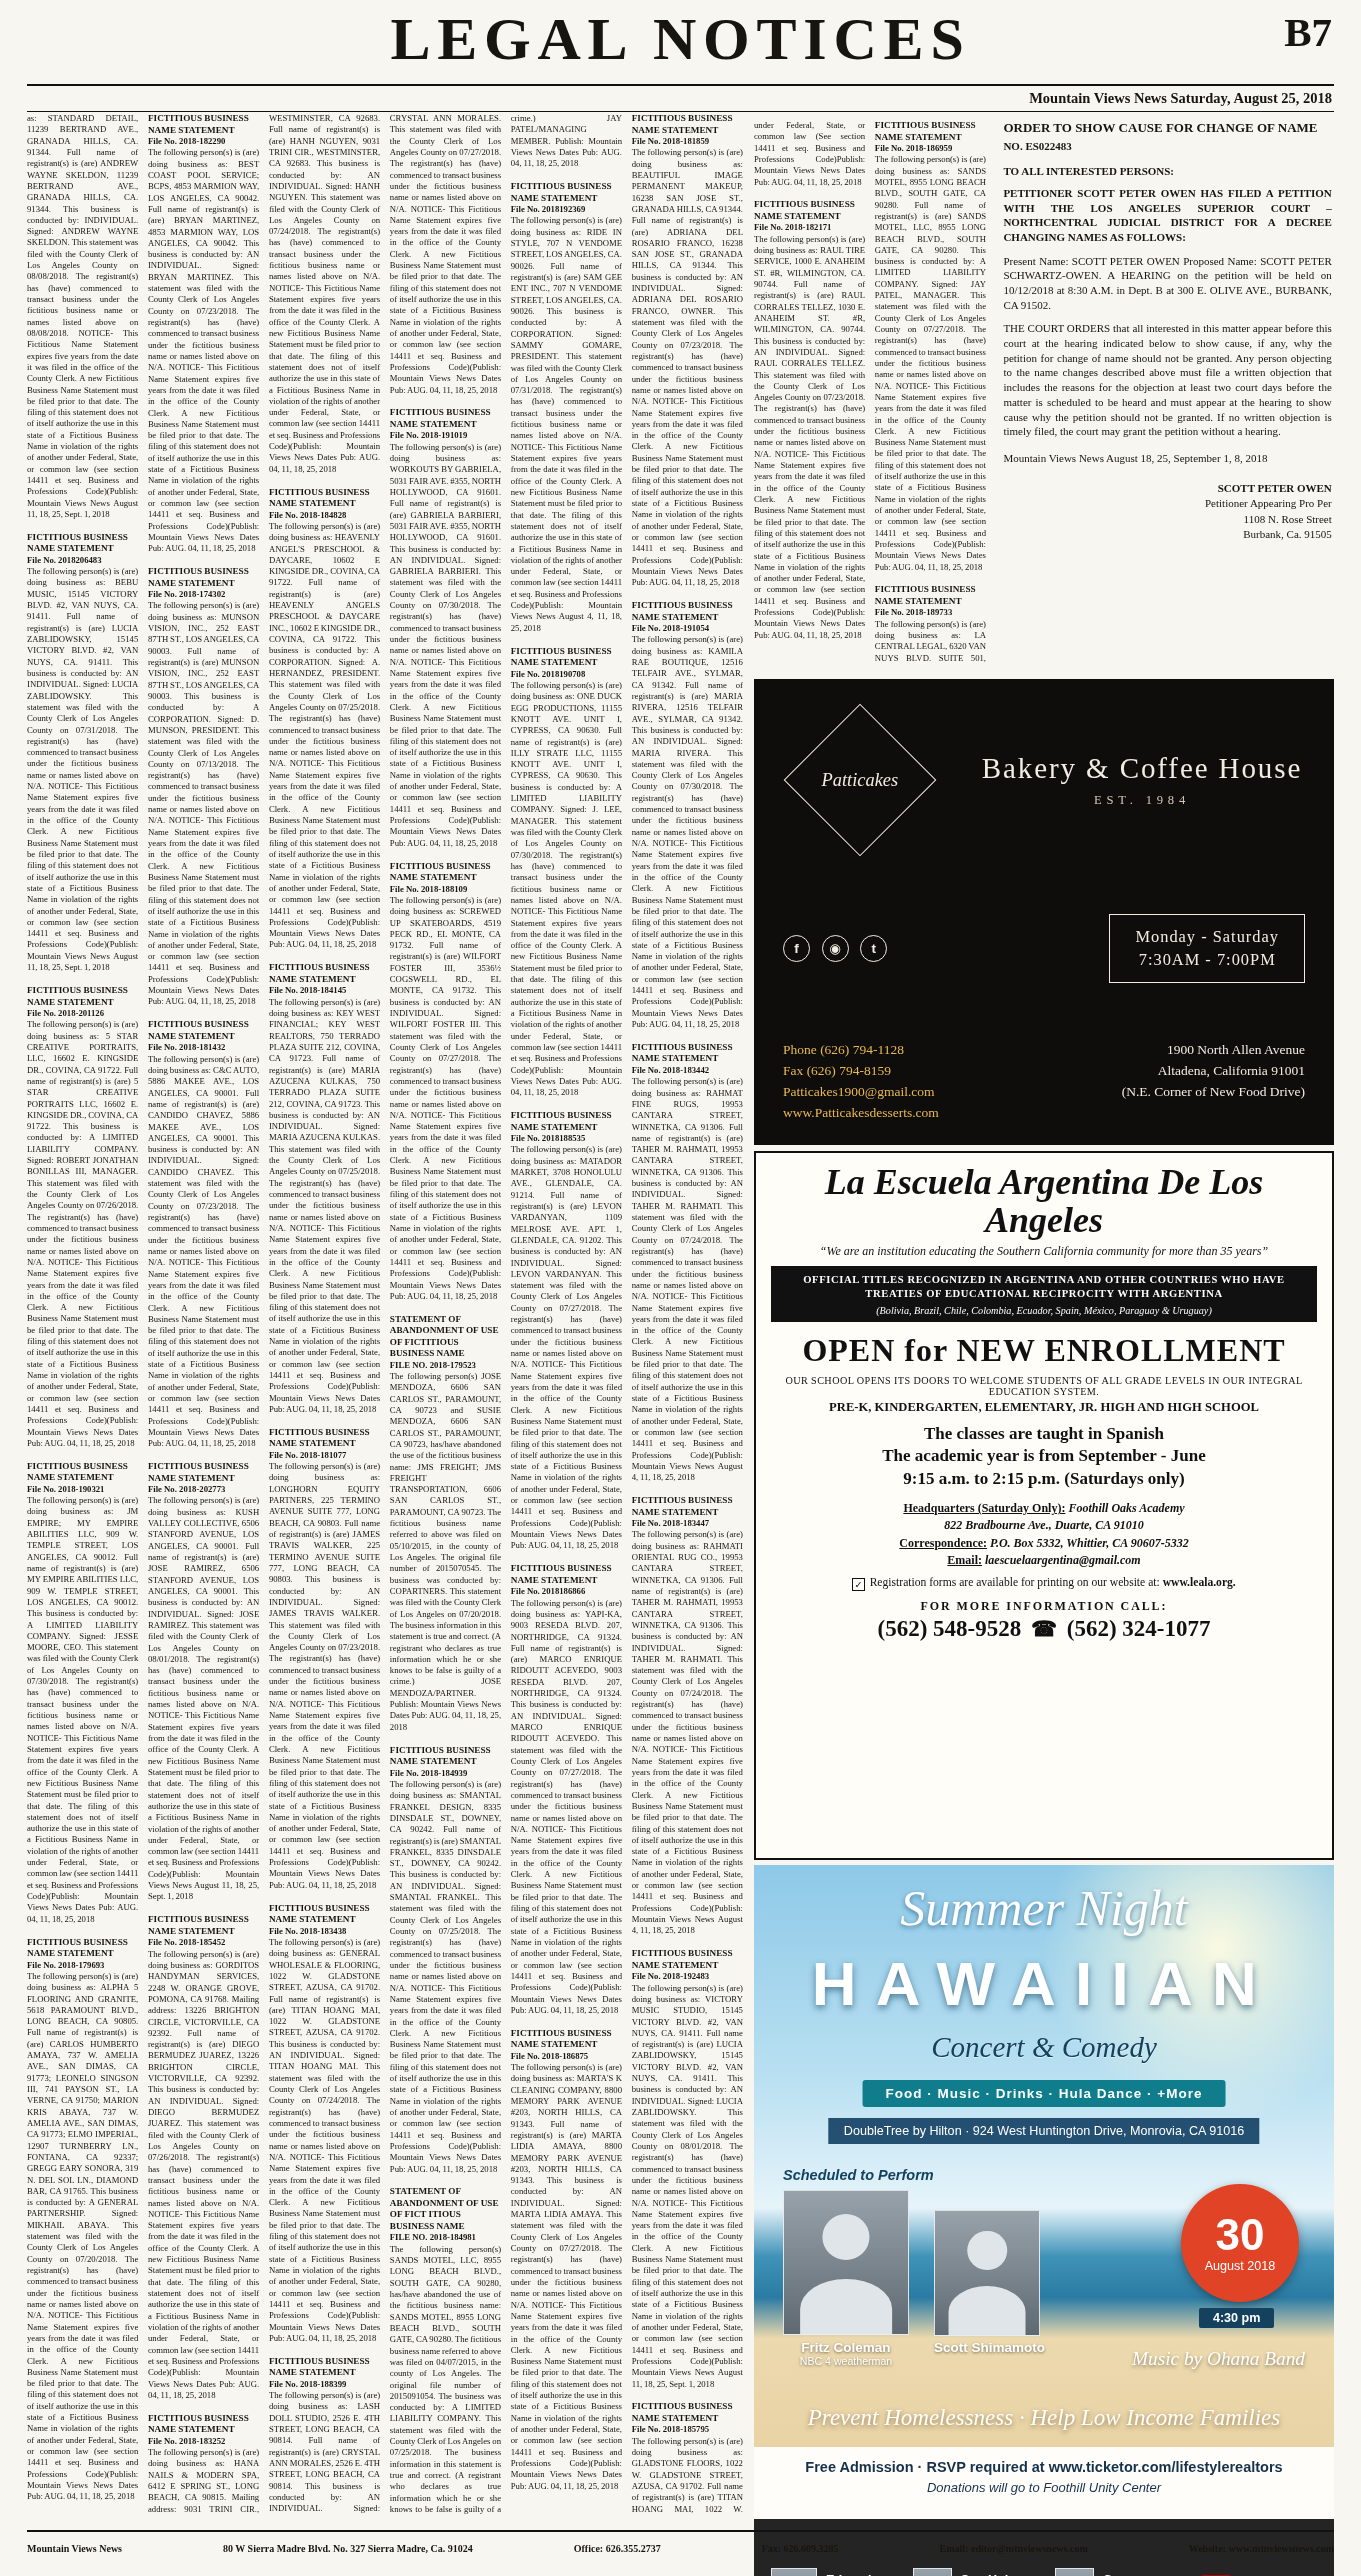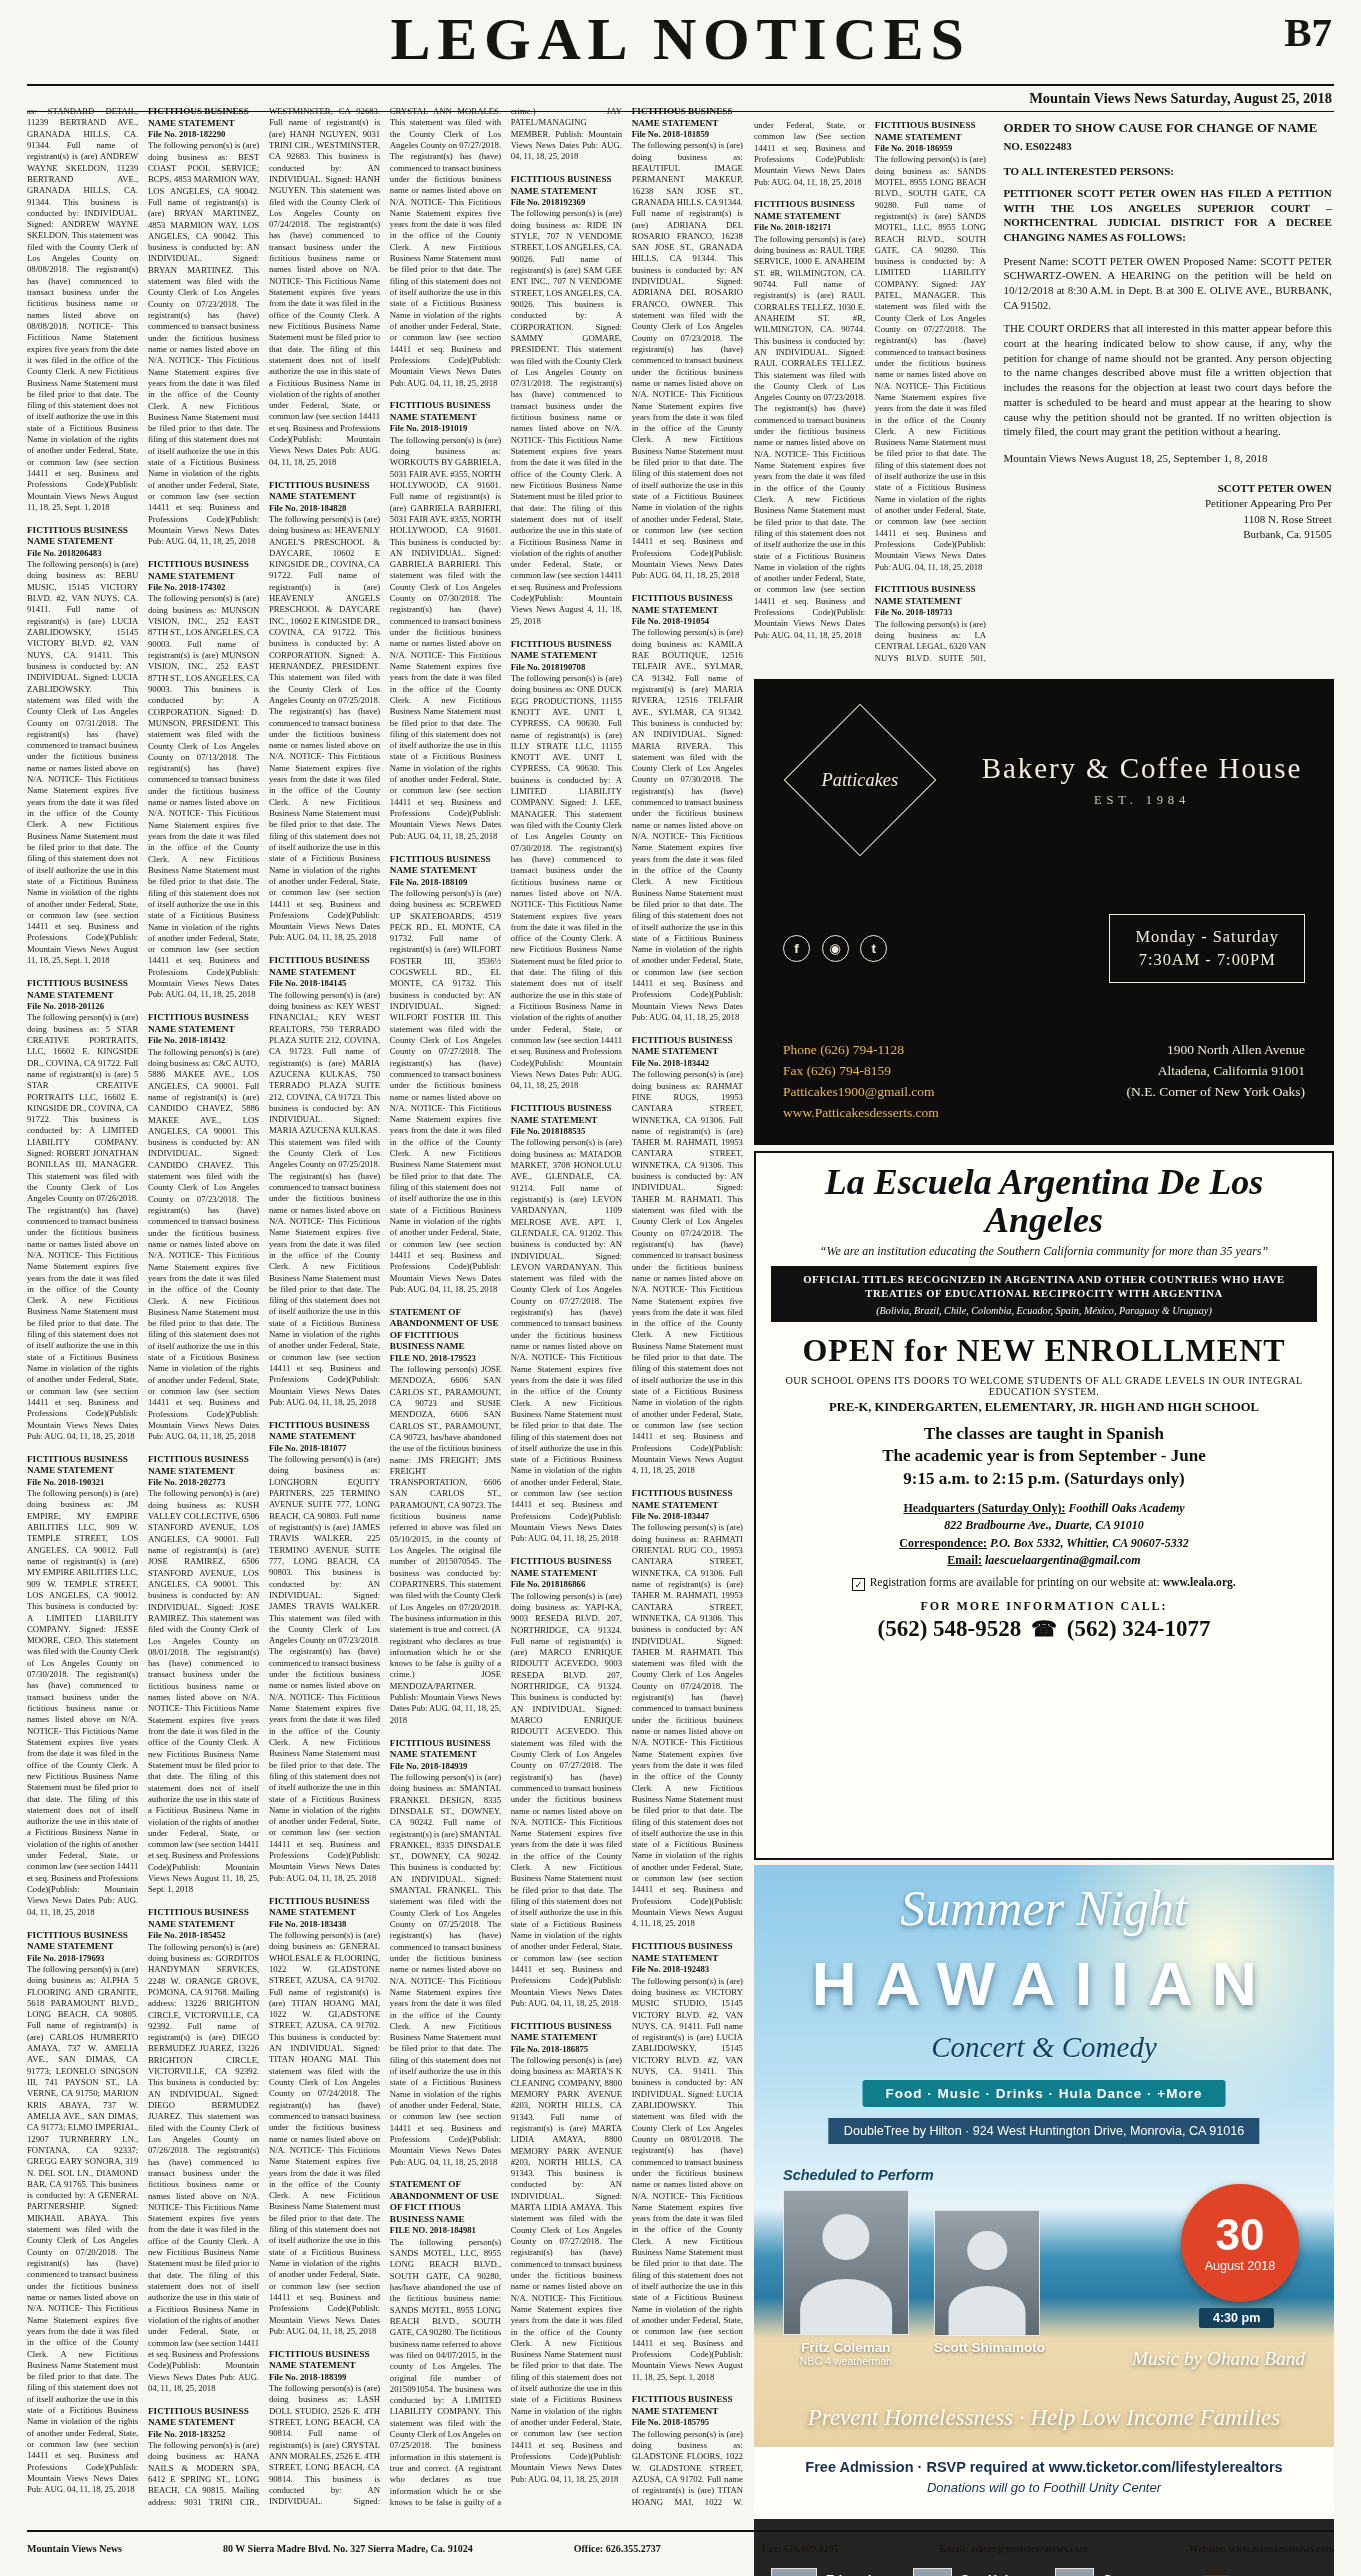--- a/index.html
+++ b/index.html
@@ -7,21 +7,21 @@
   body{position:relative;background:#f8f6f1;color:#17150f;font-family:"Liberation Serif","DejaVu Serif",serif;overflow:hidden}
 
   
   .hdr{position:absolute;top:7.7px;left:27px;right:27px}
   .hdr-top{position:relative;border-bottom:2.9px solid #111;padding-bottom:13px}
   .hdr-top h1{text-align:center;font-size:60px;font-weight:bold;letter-spacing:6.8px;line-height:1.05}
   .pagenum{position:absolute;right:1.9px;top:0;font-size:41px;font-weight:bold}
   .dateline{text-align:right;font-weight:bold;font-size:14.5px;padding:3.9px 1.9px 4.8px;border-bottom:1.9px solid #111}
 
   
-  .legal-main{position:absolute;top:106px;left:27px;width:716px;height:2404px;
+  .legal-main{position:absolute;top:113px;left:27px;width:716px;height:2404px;
     column-count:6;column-gap:9.7px;column-fill:auto;overflow:hidden}
   .legal-secondary{width:232px;height:553px;column-count:2;column-gap:9.7px;column-fill:auto;overflow:hidden}
   .notice{margin-bottom:11.6px;font-size:8.7px;line-height:1.3;text-align:justify}
   .notice h3{font-size:9.2px;line-height:1.25;font-weight:bold;text-align:left}
   .notice .file{font-weight:bold;font-size:8.7px}
   .notice p{word-spacing:-0.4px}
 
   
   .rail{position:absolute;top:120px;left:754px;width:580px;height:2404px}
   .rail-top{display:flex;gap:9.7px;height:553px;overflow:hidden}
@@ -414,21 +414,21 @@
     <div class="pc-bottom">
       <div class="pc-contact">
         <div>Phone (626) 794-1128</div>
         <div>Fax (626) 794-8159</div>
         <div>Patticakes1900@gmail.com</div>
         <div>www.Patticakesdesserts.com</div>
       </div>
       <div class="pc-address">
         <div>1900 North Allen Avenue</div>
         <div>Altadena, California 91001</div>
-        <div>(N.E. Corner of New York Oaks)</div>
+        <div>(N.E. Corner of New Food Drive)</div>
       </div>
     </div>
   </section>
 
   <section class="escuela">
     <div class="es-title">La Escuela Argentina De Los Angeles</div>
     <div class="es-sub">“We are an institution educating the Southern California community for more than 35 years”</div>
     <div class="es-band">
       <div class="b1">OFFICIAL TITLES RECOGNIZED IN ARGENTINA AND OTHER COUNTRIES WHO HAVE TREATIES OF EDUCATIONAL RECIPROCITY WITH ARGENTINA</div>
       <div class="b2">(Bolivia, Brazil, Chile, Colombia, Ecuador, Spain, México, Paraguay &amp; Uruguay)</div>

